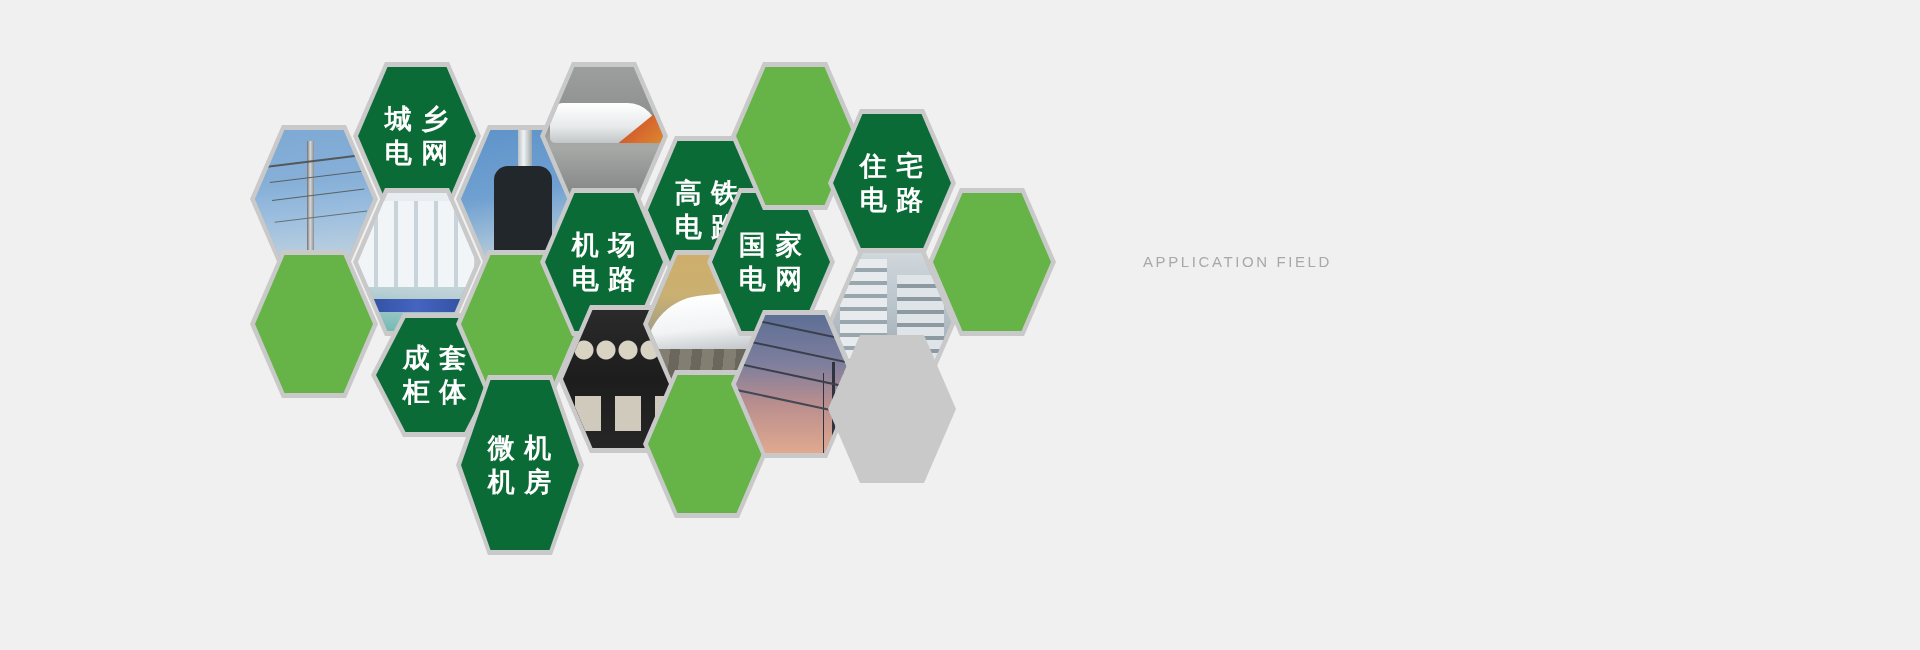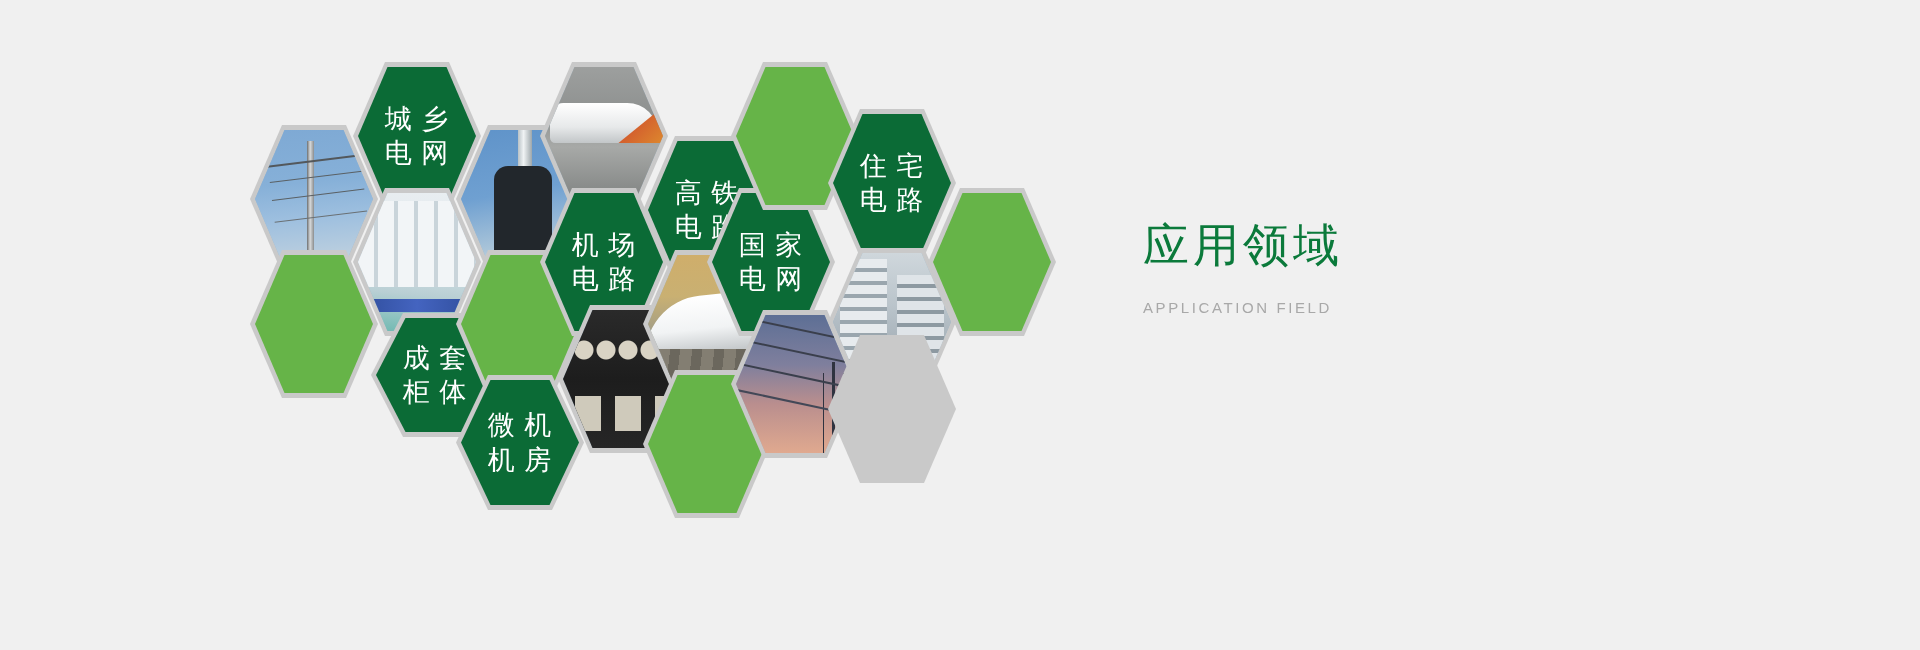--- a/index.html
+++ b/index.html
@@ -6,21 +6,21 @@
   body{
     width:1920px;height:650px;
     background:#f0f0f0;
     font-family:"Liberation Sans","DejaVu Sans",sans-serif;
     overflow:hidden;
     position:relative;
   }
   #stage{position:absolute;left:0;top:0;width:1920px;height:650px;}
 
   
-  .hexwrap{position:absolute;}
+  .hexwrap{position:absolute;font-weight:bold;}
   .hex{
     position:absolute;left:0;top:0;
     width:100%;height:100%;
     clip-path:polygon(25% 0%,75% 0%,100% 50%,75% 100%,25% 100%,0% 50%);
     -webkit-clip-path:polygon(25% 0%,75% 0%,100% 50%,75% 100%,25% 100%,0% 50%);
     display:flex;align-items:center;justify-content:center;
   }
   .hex.outer{background:#c9c9c9;}
   .hex.inner{
     left:5px;top:5px;
@@ -231,21 +231,21 @@
       <div class="hexwrap" style="left: 456px; top: 125px; width: 128px; height: 148px;">
         <div class="hex outer"></div>
         <div class="hex inner photo">
           <div class="ph ph-worker"></div>
         </div>
       </div>
       <div class="hexwrap" style="left: 456px; top: 250px; width: 128px; height: 148px;">
         <div class="hex outer"></div>
         <div class="hex inner solid"></div>
       </div>
-      <div class="hexwrap" style="left: 456px; top: 375px; width: 128px; height: 135px;">
+      <div class="hexwrap" style="left: 456px; top: 375px; width: 128px; height: 180px;">
         <div class="hex outer"></div>
         <div class="hex inner label">
           <div class="hex-text">微 机
 机 房</div>
         </div>
       </div>
       <div class="hexwrap" style="left: 540px; top: 62px; width: 128px; height: 148px;">
         <div class="hex outer"></div>
         <div class="hex inner photo">
           <div class="ph ph-airport"></div>
@@ -314,17 +314,16 @@
       <div class="hexwrap" style="left: 828px; top: 335px; width: 128px; height: 148px;">
         <div class="hex outer"></div>
       </div>
       <div class="hexwrap" style="left: 928px; top: 188px; width: 128px; height: 148px;">
         <div class="hex outer"></div>
         <div class="hex inner solid"></div>
       </div>
     </div>
 
   <div id="heading" style="left:1143px;top:222px;">
-    <div class="title">应用领域</div>
     <div class="subtitle">APPLICATION FIELD</div>
   </div>
 
 </div>
 
 </body></html>

